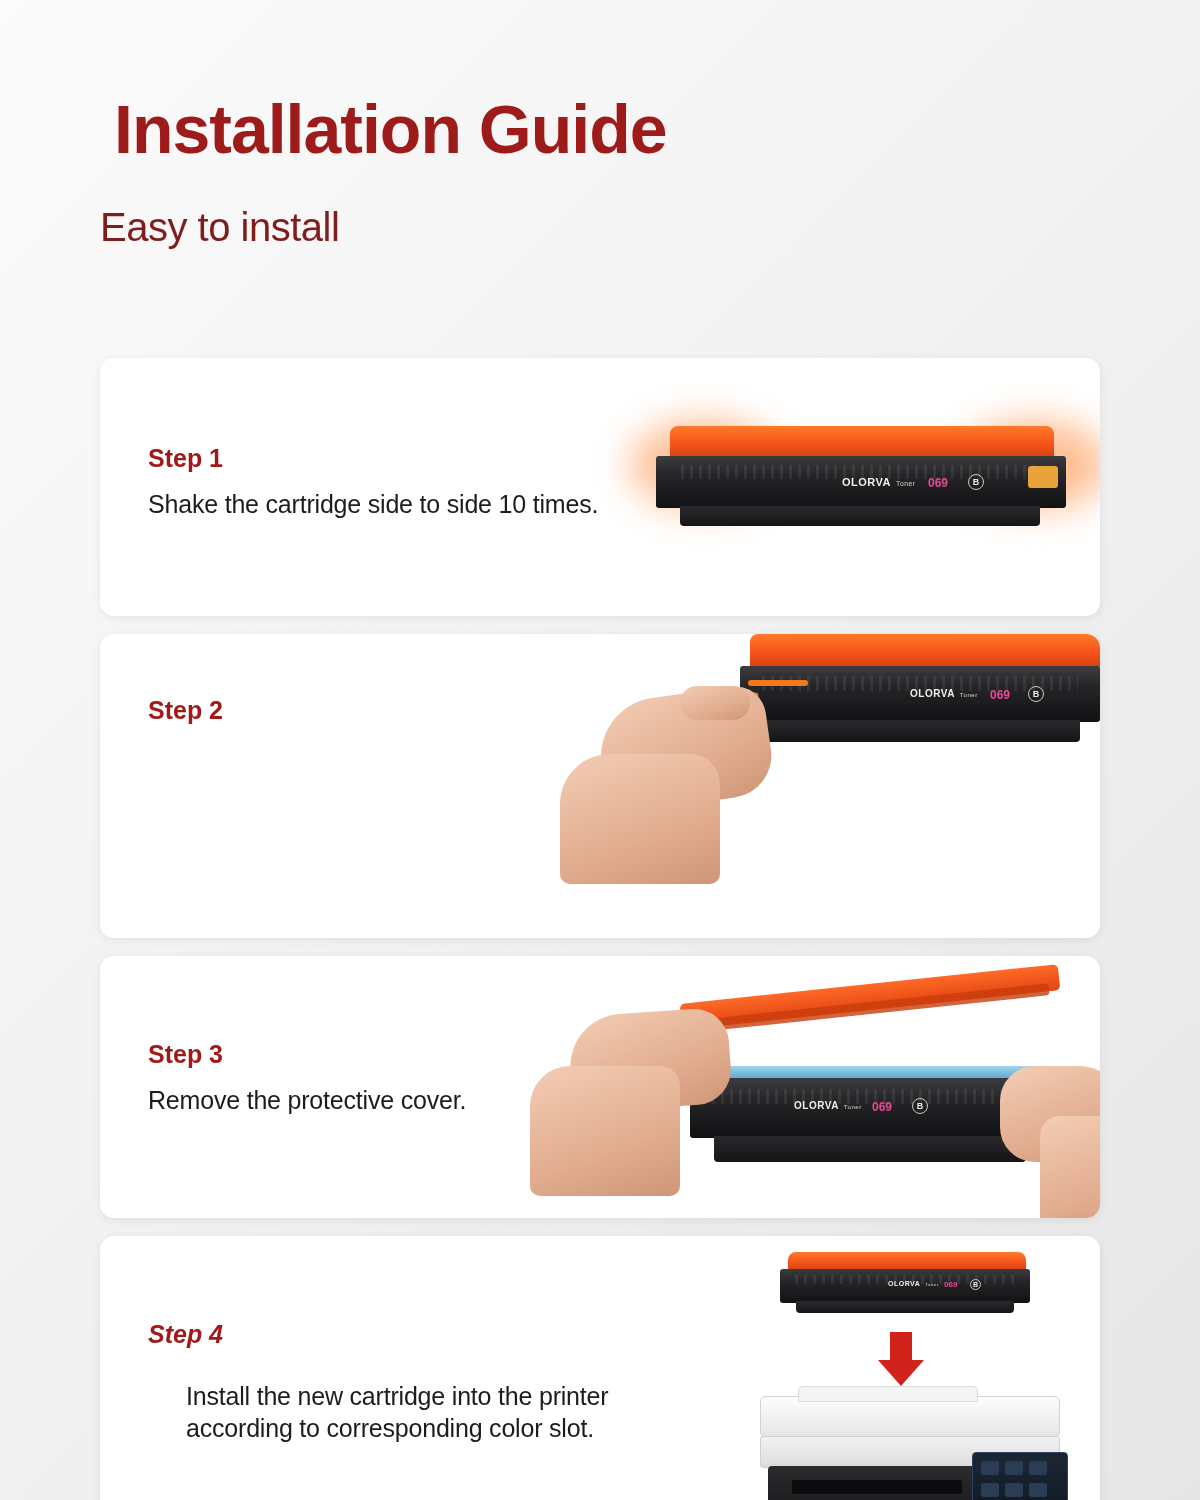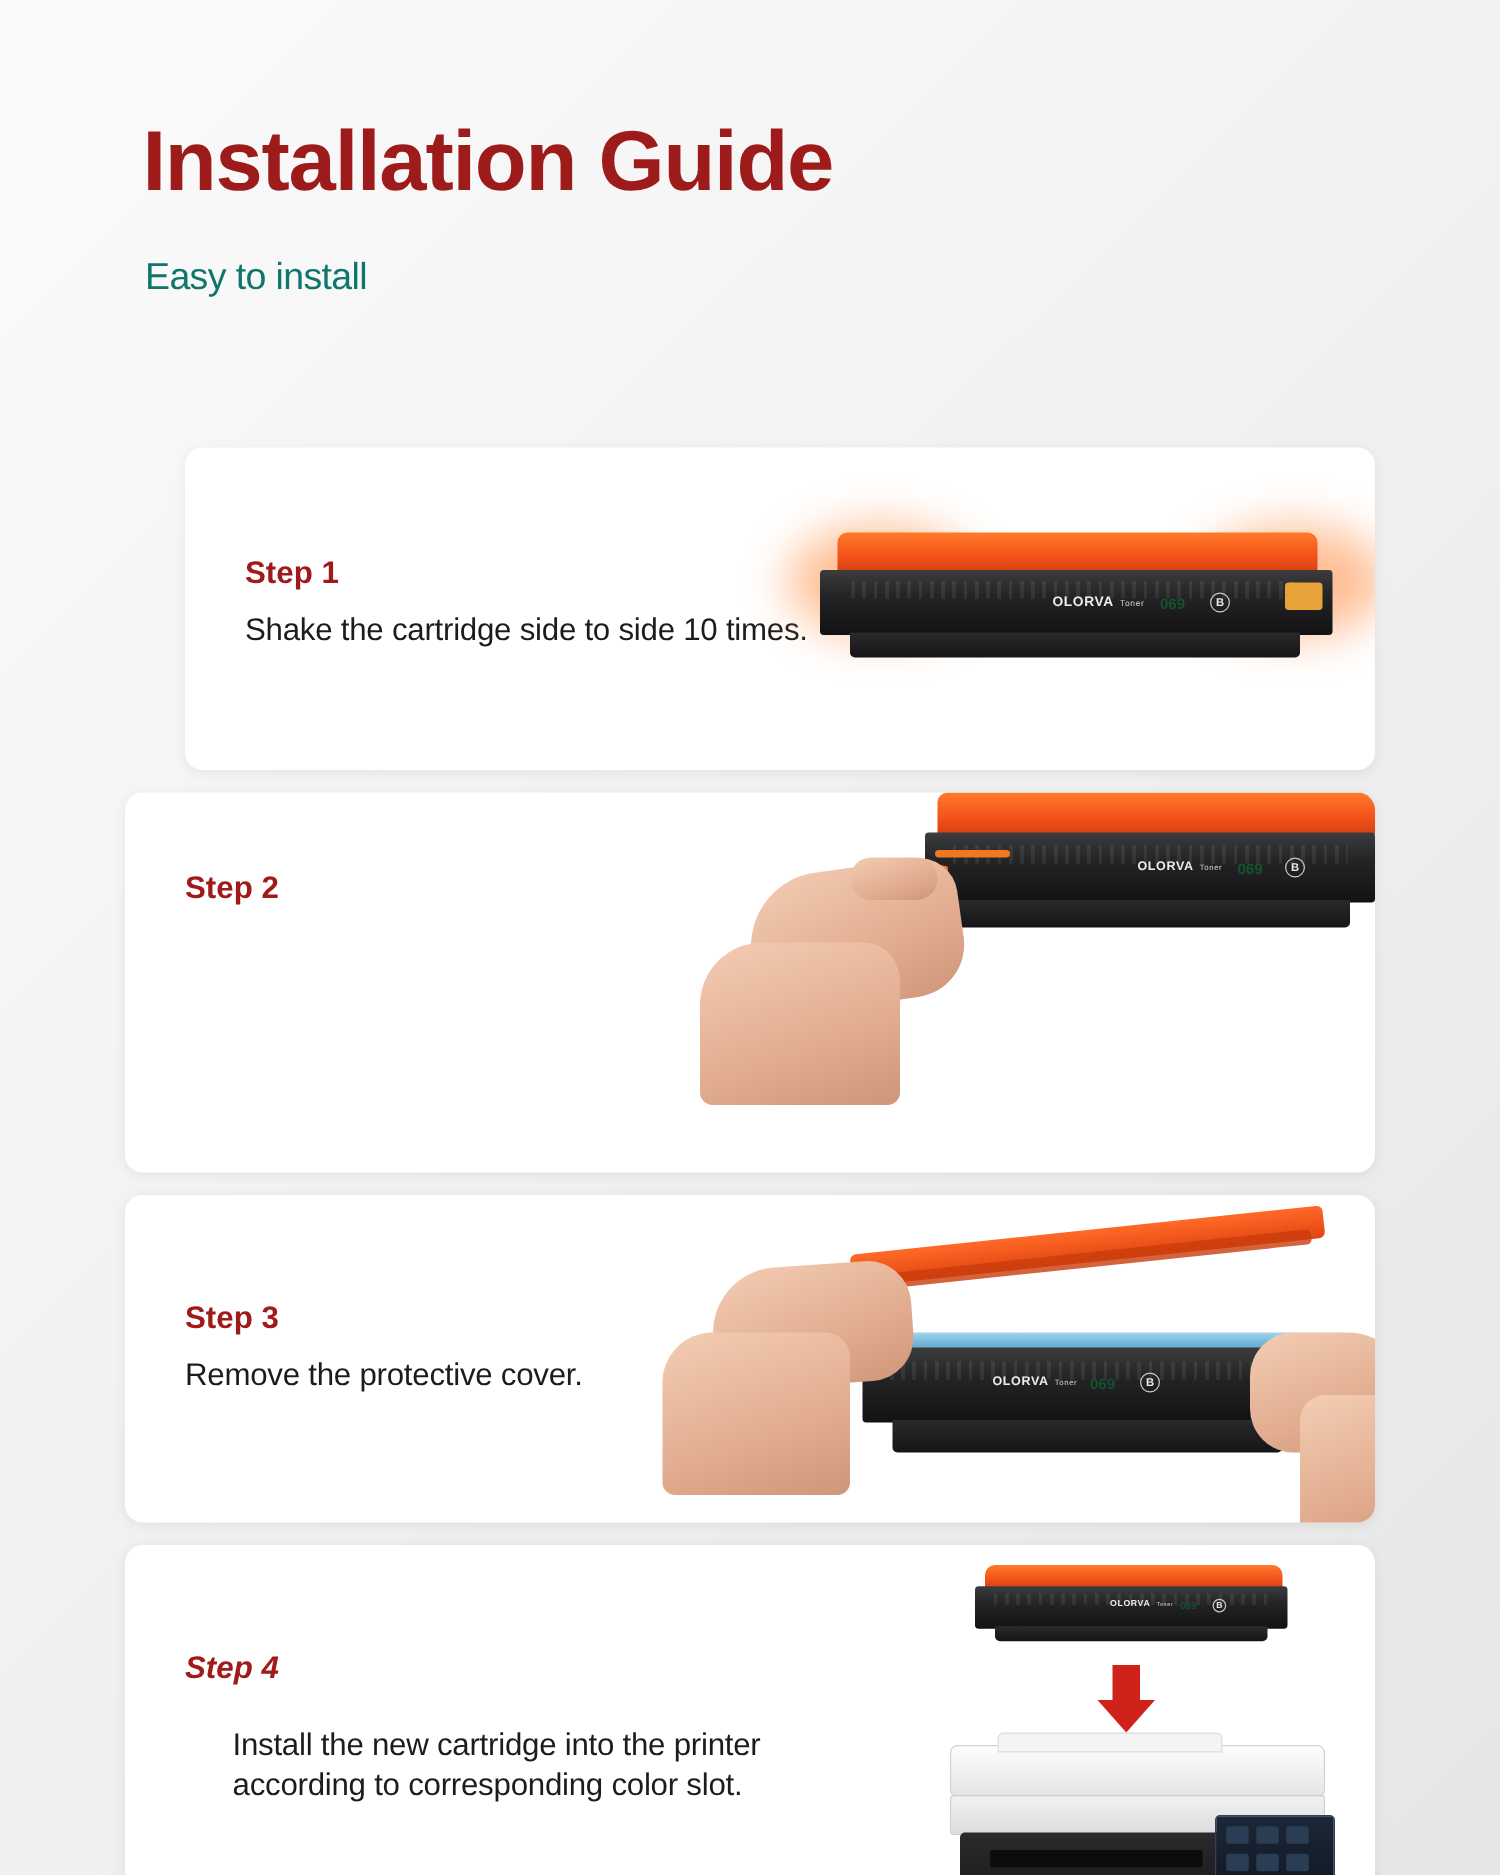--- a/index.html
+++ b/index.html
@@ -25,44 +25,44 @@
     left: 114px;
     top: 95px;
     font-size: 68px;
     font-weight: bold;
     color: #9e1b1b;
     letter-spacing: -1px;
     line-height: 1;
   }
   .subtitle {
     position: absolute;
-    left: 116px;
+    left: 100px;
     top: 205px;
-    font-size: 30px;
-    color: #0f766e;
+    font-size: 40px;
+    color: #7f1d1d;
     font-weight: 400;
     letter-spacing: -0.5px;
   }
 
   .cards {
     position: absolute;
     left: 100px;
     top: 358px;
     width: 1000px;
   }
 
   .card {
     position: relative;
     background: #ffffff;
     border-radius: 14px;
     box-shadow: 0 2px 10px rgba(0,0,0,0.07);
     margin-bottom: 18px;
     overflow: hidden;
   }
-  .card-1 { height: 258px; margin-left: 48px; }
+  .card-1 { height: 258px; }
   .card-2 { height: 304px; }
   .card-3 { height: 262px; }
   .card-4 { height: 290px; }
 
   .step-label {
     position: absolute;
     left: 48px;
     font-size: 25px;
     font-weight: bold;
     color: #a01a1a;
@@ -123,21 +123,21 @@
     position: absolute;
     color: #ededed;
     font-family: "Liberation Sans", sans-serif;
     letter-spacing: 0.5px;
     white-space: nowrap;
   }
   .brand .bn { font-weight: bold; }
   .brand .bs { font-size: 0.62em; opacity: 0.85; margin-left: 5px; }
   .code {
     position: absolute;
-    color: #14532d;
+    color: #ec4899;
     font-weight: bold;
     white-space: nowrap;
   }
   .kdot {
     position: absolute;
     border-radius: 50%;
     border: 1px solid #c9c9c9;
     color: #e8e8e8;
     text-align: center;
     font-weight: bold;

